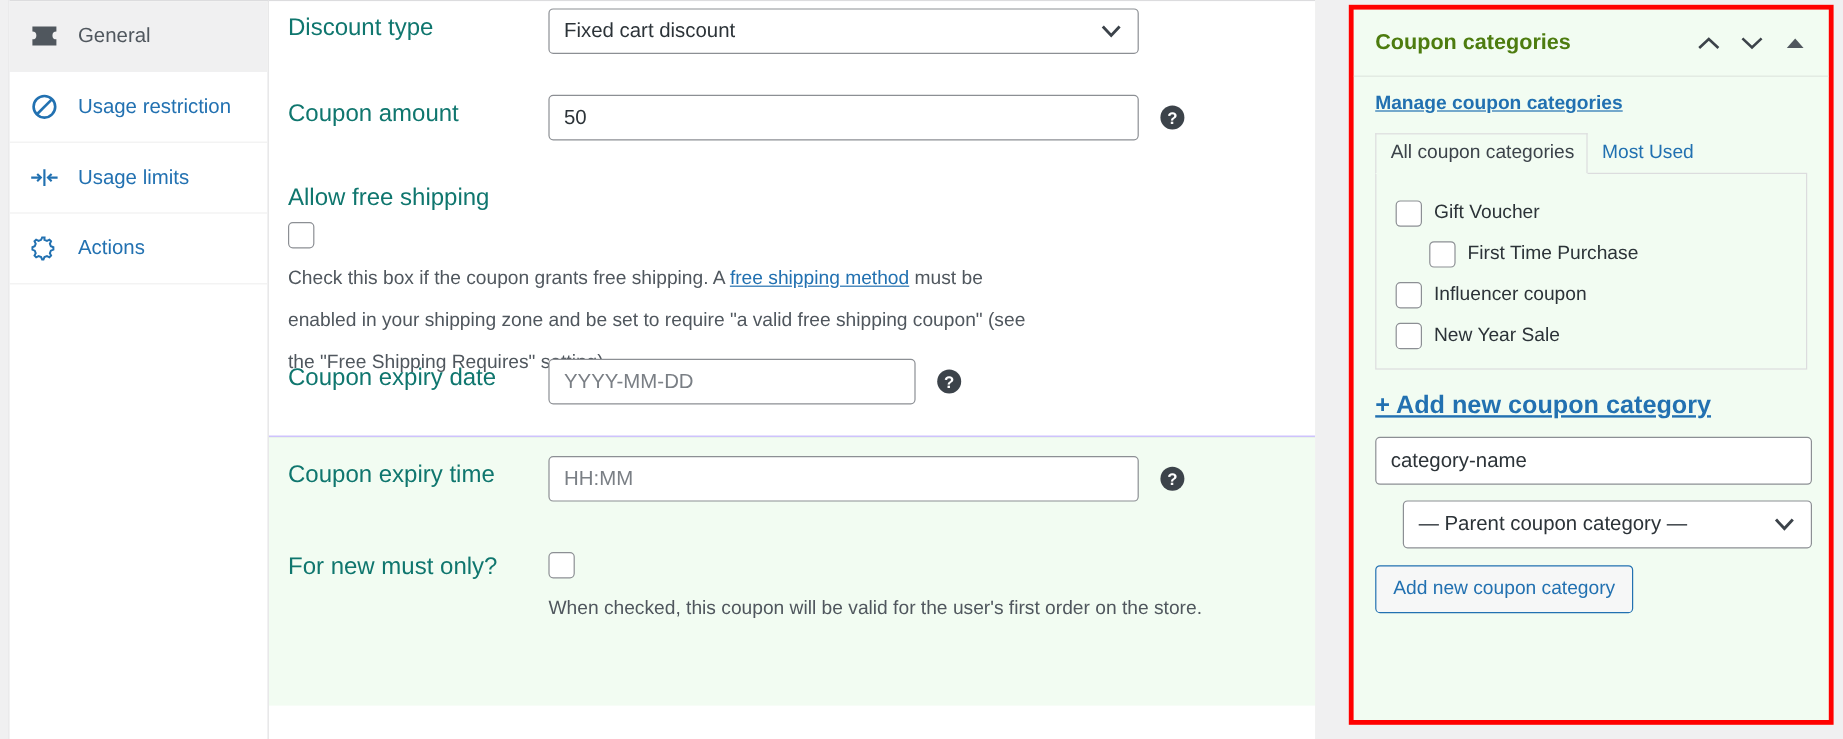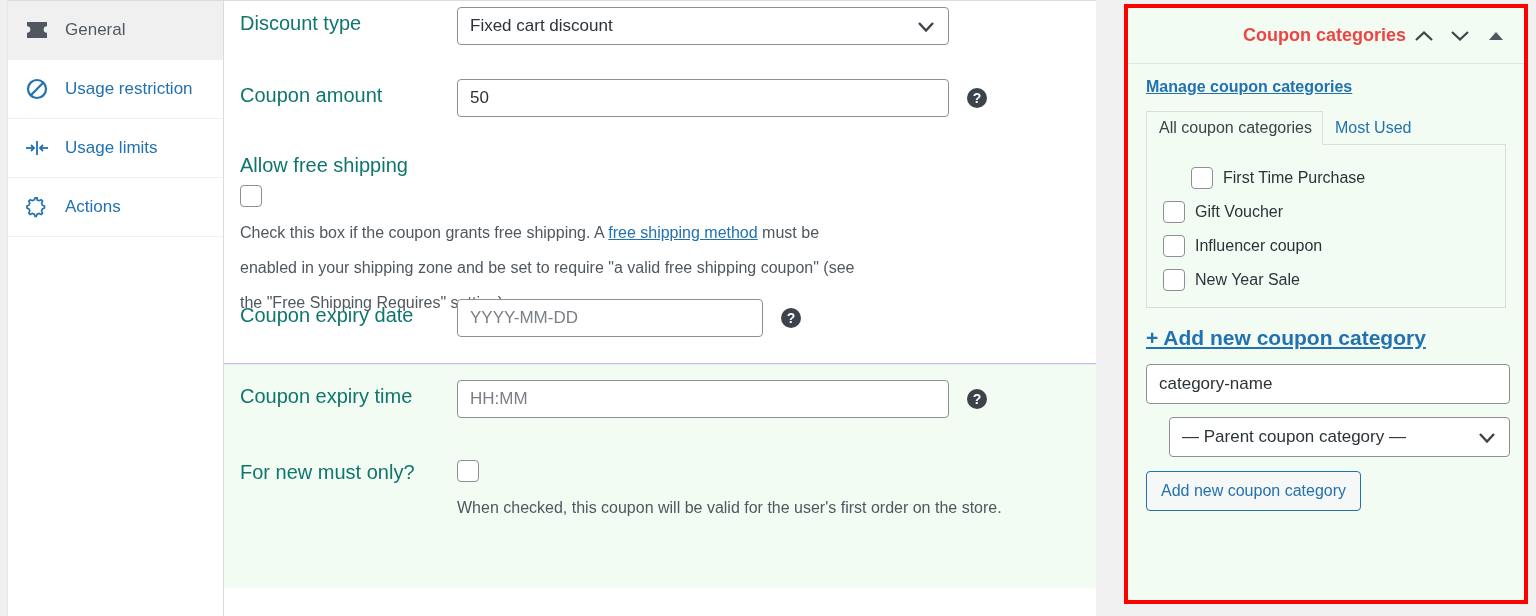--- a/index.html
+++ b/index.html
@@ -153,22 +153,21 @@
     position: relative;
     height: 56px;
     display: flex; align-items: center;
     padding: 0 10px 0 18px;
     border-bottom: 1px solid #dfe6df;
   }
   .mb-title {
     flex: 1;
     font-size: 18px;
     font-weight: bold;
-    color: #ef4444;
-    text-align: right;
+    color: #4d7c0f;
   }
   .mb-btn {
     width: 36px; height: 36px;
     display: flex; align-items: center; justify-content: center;
     cursor: pointer;
   }
   .mb-body { padding: 14px 18px 0 18px; }
 
   .manage-link {
     display: inline-block;
@@ -391,27 +390,27 @@
     <div class="mb-body">
 
       <a class="manage-link" href="#">Manage coupon categories</a>
 
       <div class="tabs">
         <div class="tab active">All coupon categories</div>
         <div class="tab">Most Used</div>
       </div>
 
       <div class="cat-list">
+        <div class="cat-item">
+          <span class="cbx"></span>
+          <span>Gift Voucher</span>
+        </div>
         <div class="cat-item cat-child">
           <span class="cbx"></span>
           <span>First Time Purchase</span>
-        </div>
-        <div class="cat-item">
-          <span class="cbx"></span>
-          <span>Gift Voucher</span>
         </div>
         <div class="cat-item">
           <span class="cbx"></span>
           <span>Influencer coupon</span>
         </div>
         <div class="cat-item">
           <span class="cbx"></span>
           <span>New Year Sale</span>
         </div>
       </div>

